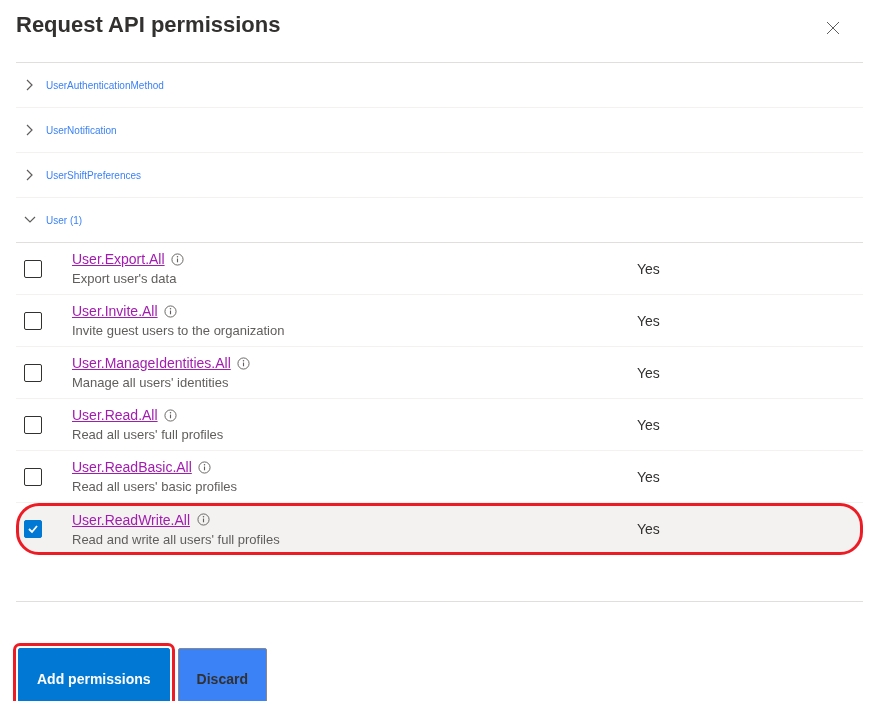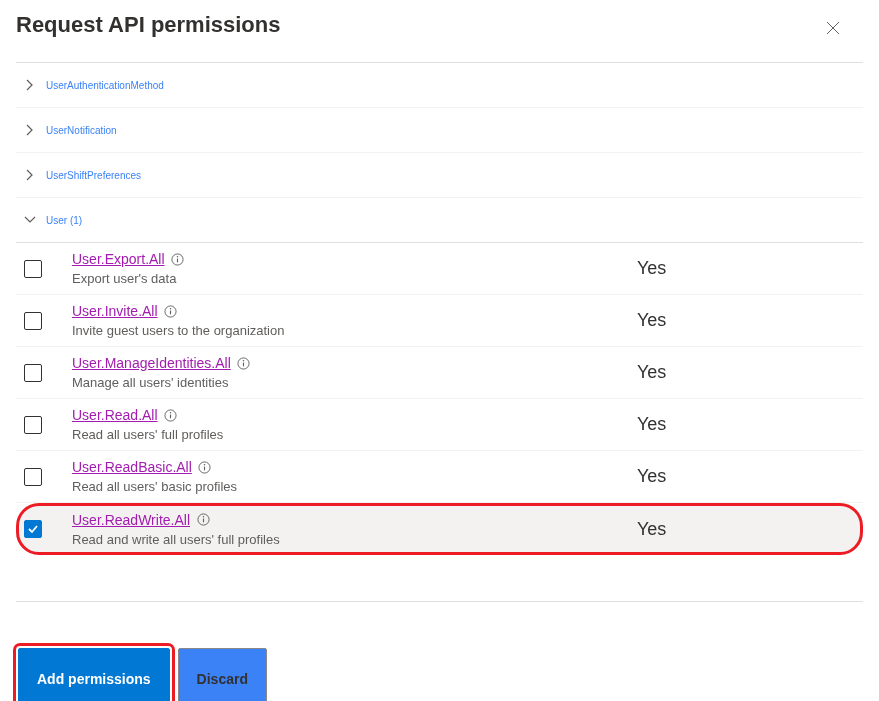--- a/index.html
+++ b/index.html
@@ -132,21 +132,21 @@
       display: flex;
       align-items: center;
       justify-content: center;
     }
     .perm-desc {
       font-size: 13px;
       color: #605e5c;
     }
     .admin-col {
       width: 220px;
-      font-size: 18px;
+      font-size: 14px;
       color: #323130;
     }
     .footer {
       display: flex;
       gap: 8px;
       padding: 46px 2px 10px 2px;
     }
     .btn {
       padding: 22px 18px;
       font-size: 14px;

